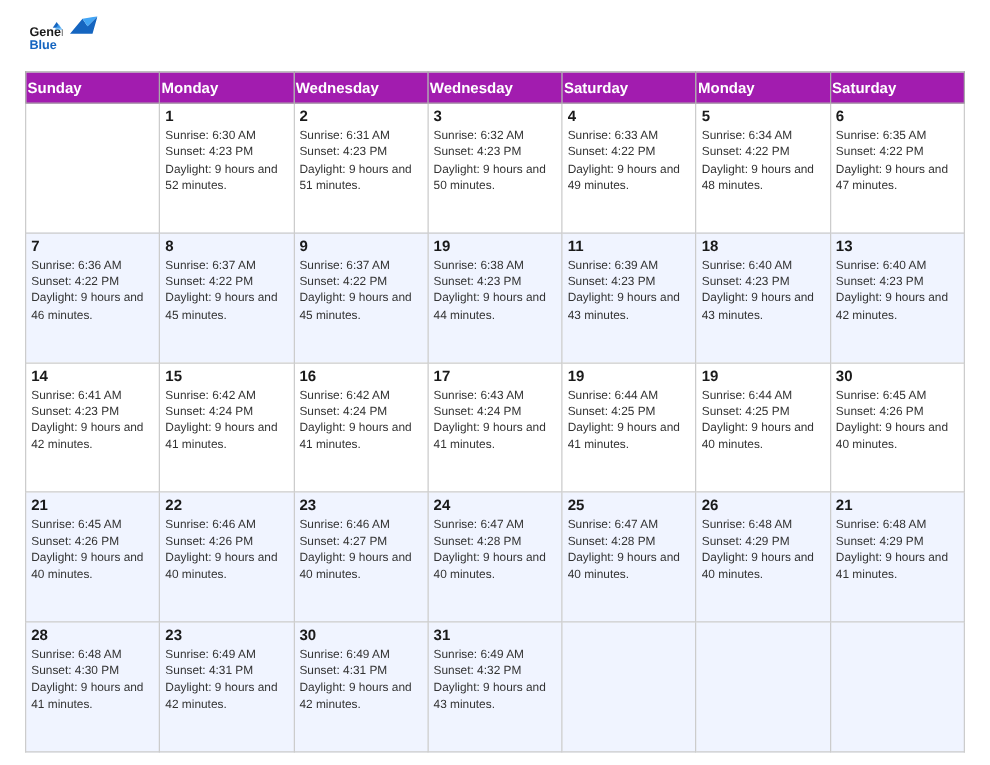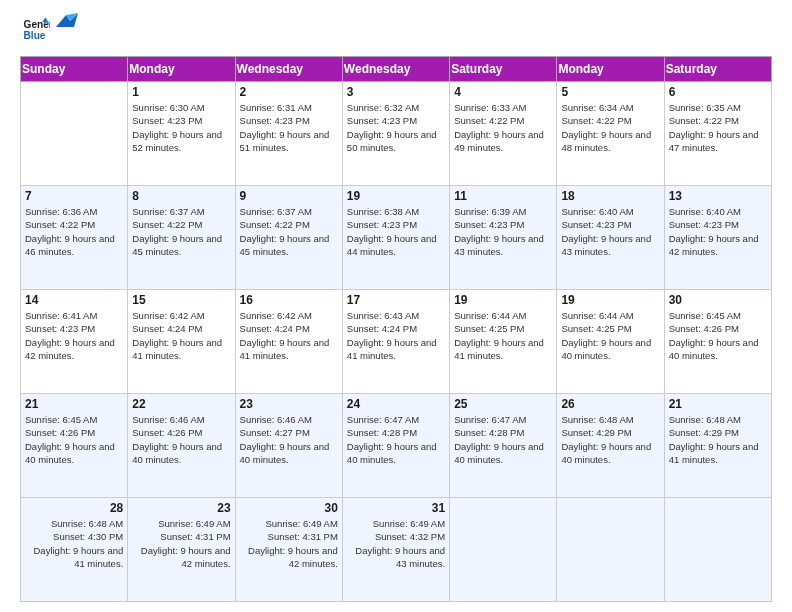--- a/index.html
+++ b/index.html
@@ -85,21 +85,20 @@
       background: #f9f9f9;
     }
     .alt-row td {
       background: #f0f4ff;
     }
     .normal-row td {
       background: #ffffff;
     }
     .last-row td {
       background: #f0f4ff;
-      text-align: right;
     }
   </style>
 </head>
 <body>
 
 <div class="page">
   <div class="header">
     <div class="logo">
       <div>
         <svg class="logo-icon" viewBox="0 0 36 36">

